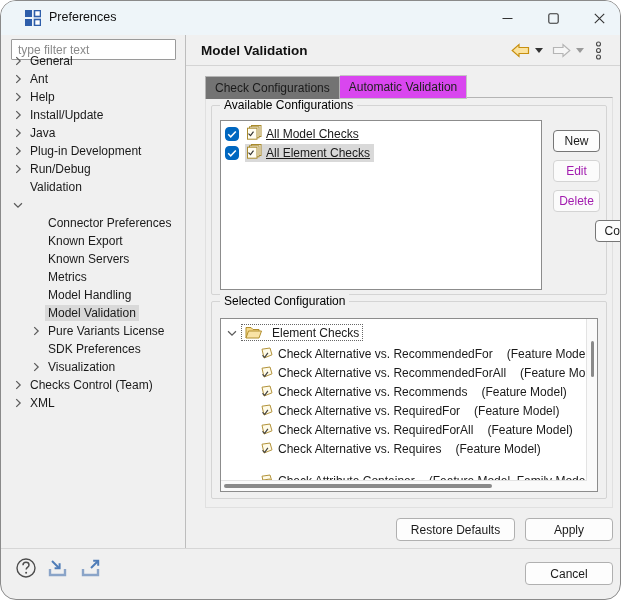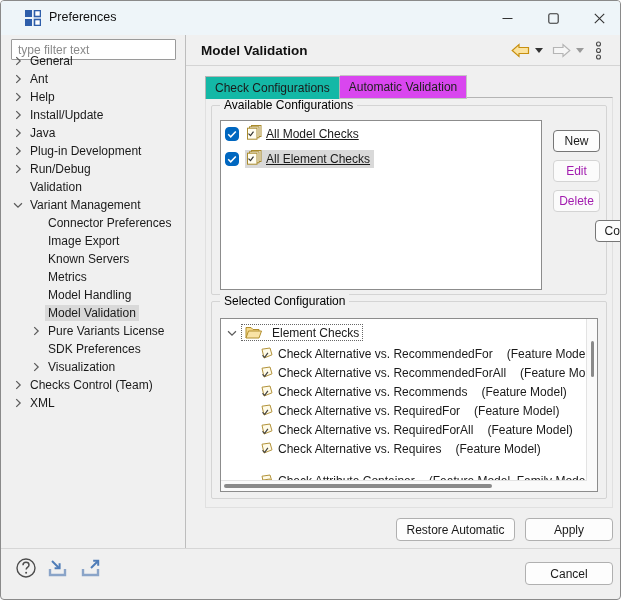--- a/index.html
+++ b/index.html
@@ -1,18 +1,18 @@
 <!DOCTYPE html>
 <html><head>
 <meta charset="utf-8">
 <style>
   html,body{margin:0;padding:0;background:#ffffff;font-family:"Liberation Sans",sans-serif;}
   *{box-sizing:border-box;}
   .window{position:relative;width:621px;height:600px;background:#f0f0f0;border:1px solid #8a8a8a;
-          border-radius:4px;overflow:hidden;font-size:12px;color:#1a1a1a;}
+          border-radius:16px;overflow:hidden;font-size:12px;color:#1a1a1a;}
   
   .titlebar{position:absolute;left:0;top:0;width:100%;height:34px;background:#eef5f9;}
   .appicon{position:absolute;left:24px;top:9px;width:16px;height:16px;}
   .title-text{position:absolute;left:48px;top:9px;font-size:12.5px;color:#111;}
   .wbtn{position:absolute;top:0;width:46px;height:34px;display:flex;align-items:center;justify-content:center;cursor:default;}
   .wbtn.min{left:483px}.wbtn.max{left:529px}.wbtn.close{left:575px}
   
   .filter{position:absolute;left:10px;top:38px;width:165px;height:21px;border:1px solid #9a9a9a;background:#fff;
           font-family:"Liberation Sans",sans-serif;font-size:12px;color:#1a1a1a;padding:0 6px;border-radius:1px;}
   .filter::placeholder{color:#8a8a8a;opacity:1;}
@@ -24,21 +24,21 @@
   .tlabel.sel{background:#d9d9d9;}
   .sash{position:absolute;left:184px;top:34px;width:1px;height:513px;background:#bdbdbd;}
   
   .pane-title{position:absolute;left:200px;top:42px;font-size:13.5px;font-weight:bold;color:#111;}
   .navbar{position:absolute;top:38px;left:510px;height:22px;display:flex;align-items:center;gap:5px;}
   .navbtn{display:flex;align-items:center;justify-content:center;height:22px;}
   .header-line{position:absolute;left:185px;top:64px;width:436px;height:1px;background:#d4d4d4;}
   
   .tabs{position:absolute;left:204px;top:74px;display:flex;align-items:flex-end;z-index:3;}
   .tab{padding:0 9px;display:flex;align-items:center;white-space:nowrap;}
-  .tab.active{height:23px;background:#14b8a6;border:1px solid #b4b4b4;border-bottom:none;z-index:3;}
+  .tab.active{height:23px;background:#737373;border:1px solid #b4b4b4;border-bottom:none;z-index:3;}
   .tab.inactive{height:24px;background:#d946ef;border:1px solid #c4c4c4;border-left:none;color:#222;}
   .tab-content{position:absolute;left:204px;top:96px;width:408px;height:411px;border:1px solid #e0e0e0;border-top:1px solid #b4b4b4;z-index:1;}
   
   .group{position:absolute;border:1px solid #d4d4d4;border-radius:2px;z-index:2;}
   .group-label{position:absolute;left:8px;top:-8px;background:#f0f0f0;padding:0 4px;white-space:nowrap;color:#000;}
   .listbox{position:absolute;background:#fff;border:1px solid #8c8c8c;overflow:hidden;}
   
   .avrow{position:absolute;left:4px;height:18px;display:flex;align-items:center;text-decoration:underline;}
   .avrow .cbx{width:14px;height:14px;margin-right:6px;flex:none;}
   .avbody{display:flex;align-items:center;padding:0 4px 0 1px;height:18px;white-space:nowrap;}
@@ -158,29 +158,28 @@
     <div class="trow lv0" style="top:132px">
         <span class="chev"></span>
         <span class="tlabel">Validation</span>
       </div>
     <div class="trow lv0" style="top:150px">
         <span class="chev">
           <svg width="14" height="14" viewBox="0 0 16 16">
             <path d="M3.5 6l4.5 4.5L12.5 6" fill="none" stroke="#5a5a5a" stroke-width="1.4"></path>
           </svg>
         </span>
-        <span class="tlabel">Variant Management</span>
       </div>
     <div class="trow lv1" style="top:168px">
         <span class="chev"></span>
         <span class="tlabel">Connector Preferences</span>
       </div>
     <div class="trow lv1" style="top:186px">
         <span class="chev"></span>
-        <span class="tlabel">Image Export</span>
+        <span class="tlabel">Known Export</span>
       </div>
     <div class="trow lv1" style="top:204px">
         <span class="chev"></span>
         <span class="tlabel">Known Servers</span>
       </div>
     <div class="trow lv1" style="top:222px">
         <span class="chev"></span>
         <span class="tlabel">Metrics</span>
       </div>
     <div class="trow lv1" style="top:240px">
@@ -287,21 +286,21 @@
             <svg width="16" height="15" viewBox="0 0 16 15">
               <rect x="5.5" y="0.5" width="9.5" height="11" fill="#fff" stroke="#a98b2d"></rect>
               <rect x="3.5" y="1.8" width="9.5" height="11" fill="#fff" stroke="#a98b2d"></rect>
               <rect x="1.5" y="3.2" width="9.5" height="11" fill="#fffdf2" stroke="#a98b2d"></rect>
               <path d="M2.5 8.6l2 2 3-4" stroke="#333" stroke-width="1.2" fill="none"></path>
             </svg>
           </span>
           <span>All Model Checks</span>
         </span>
       </div>
-      <div class="avrow" style="top:29px;">
+      <div class="avrow" style="top:23px;">
         <span class="cbx">
           <svg width="14" height="14" viewBox="0 0 14 14">
               <rect x="0.5" y="0.5" width="13" height="13" rx="3.5" fill="#0067c0" stroke="#0067c0"></rect>
               <path d="M3.2 7.3l2.5 2.5 5.1-5.4" stroke="#fff" stroke-width="1.5" fill="none"></path>
             </svg>
         </span>
         <span class="avbody hl">
           <span class="pgico">
             <svg width="16" height="15" viewBox="0 0 16 15">
               <rect x="5.5" y="0.5" width="9.5" height="11" fill="#fff" stroke="#a98b2d"></rect>
@@ -430,21 +429,21 @@
       <div class="vsb">
           <div class="thumb" style="top:22px;height:36px;"></div>
         </div>
       <div class="hsb" style="width:366px;">
           <div class="thumb" style="left:3px;width:268px;"></div>
         </div>
     </div>
   </div>
 
   <div class="btn" style="left:395px;top:517px;width:119px;">
-      <span>Restore Automatic</span>
+      <span>Restore Defaults</span>
     </div>
   <div class="btn" style="left:524px;top:517px;width:88px;">
       <span>Apply</span>
     </div>
 
   <div class="footer-sep"></div>
 
   <div class="helpicons">
     <span class="hicon">
       <svg width="22" height="22" viewBox="0 0 22 22">

